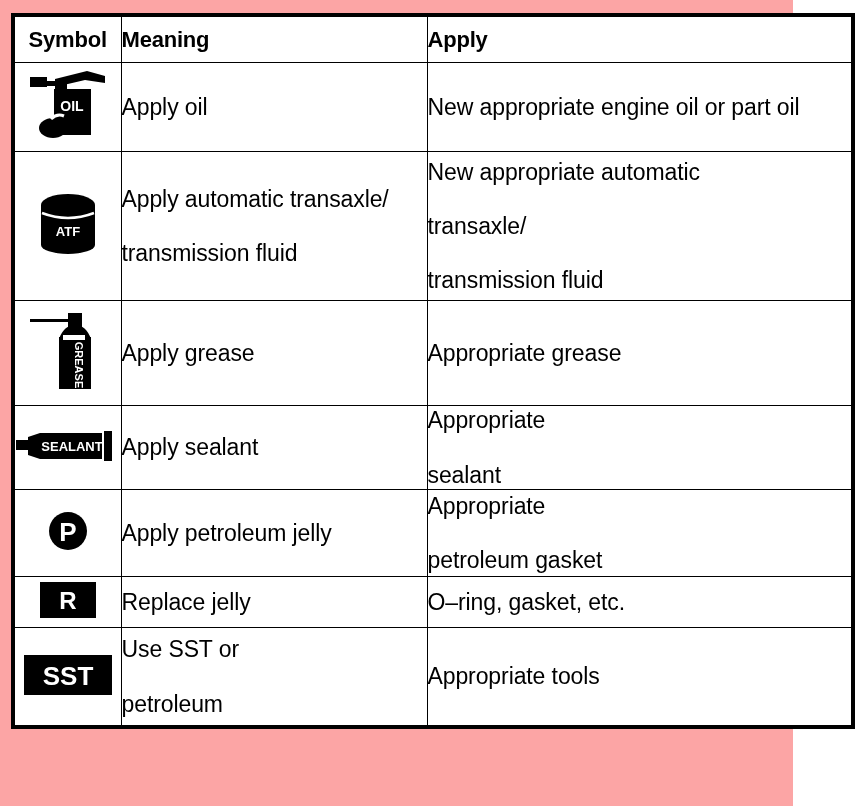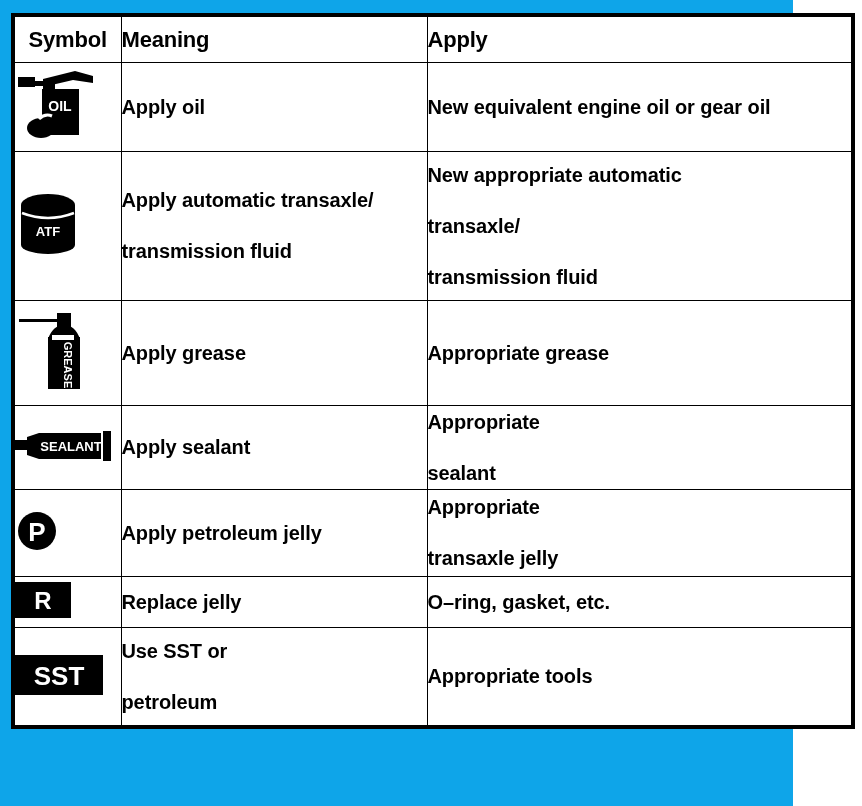--- a/index.html
+++ b/index.html
@@ -12,21 +12,21 @@
     height: 806px;
     font-family: "Liberation Sans", sans-serif;
     color: #000000;
     overflow: hidden;
   }
 
   #page {
     position: relative;
     width: 793px;
     height: 806px;
-    background: #0ea5e9;
+    background: #fca5a5;
   }
 
   
   #symbol-table {
     position: absolute;
     left: 11px;
     top: 13px;
     width: 844px;
     border-collapse: collapse;
     table-layout: fixed;
@@ -49,30 +49,29 @@
     height: 45px;
     font-size: 22px;
     font-weight: bold;
     text-align: left;
     letter-spacing: -0.2px;
   }
   thead th.h-symbol { text-align: center; }
 
   
   td.symbol-cell {
-    text-align: left;
+    text-align: center;
     vertical-align: middle;
     padding: 4px 0;
   }
   td.text-cell {
-    font-size: 20px;
+    font-size: 23px;
     line-height: 1.05;
     padding: 0 0 0 10px;
     letter-spacing: -0.1px;
-    font-weight: bold;
   }
   td.text-cell .line {
     display: block;
   }
   td.text-cell .line + .line {
     margin-top: 30px;
   }
   td.text-cell.top-align {
     vertical-align: top;
     padding-top: 12px;
@@ -134,21 +133,21 @@
 
               <text x="45" y="44" fill="#fff" font-family="Liberation Sans, sans-serif" font-size="14" font-weight="bold" text-anchor="middle">OIL</text>
               <path d="M24 52 q6 -6 13 -3" stroke="#fff" stroke-width="3" fill="none"></path>
             </svg>
           </span>
         </td>
         <td class="text-cell">
           <span class="line">Apply oil</span>
         </td>
         <td class="text-cell">
-          <span class="line">New equivalent engine oil or gear oil</span>
+          <span class="line">New appropriate engine oil or part oil</span>
         </td>
       </tr>
 
 
       <tr class="r-atf">
         <td class="symbol-cell">
           <span class="icon-wrap">
             <svg width="66" height="66" viewBox="0 0 66 66" aria-hidden="true">
               <ellipse cx="33" cy="14" rx="27" ry="11" fill="#000"></ellipse>
               <rect x="6" y="14" width="54" height="40" fill="#000"></rect>
@@ -229,21 +228,21 @@
               <circle cx="22" cy="22" r="19" fill="#000"></circle>
               <text x="22" y="32" fill="#fff" font-family="Liberation Sans, sans-serif" font-size="26" font-weight="bold" text-anchor="middle">P</text>
             </svg>
           </span>
         </td>
         <td class="text-cell">
           <span class="line">Apply petroleum jelly</span>
         </td>
         <td class="text-cell top-align">
           <span class="line">Appropriate</span>
-          <span class="line">transaxle jelly</span>
+          <span class="line">petroleum gasket</span>
         </td>
       </tr>
 
       <tr class="r-replace">
         <td class="symbol-cell">
           <span class="icon-wrap">
             <svg width="56" height="36" viewBox="0 0 56 36" aria-hidden="true">
               <rect x="0" y="0" width="56" height="36" fill="#000"></rect>
               <text x="28" y="27" fill="#fff" font-family="Liberation Sans, sans-serif" font-size="24" font-weight="bold" text-anchor="middle">R</text>
             </svg>

